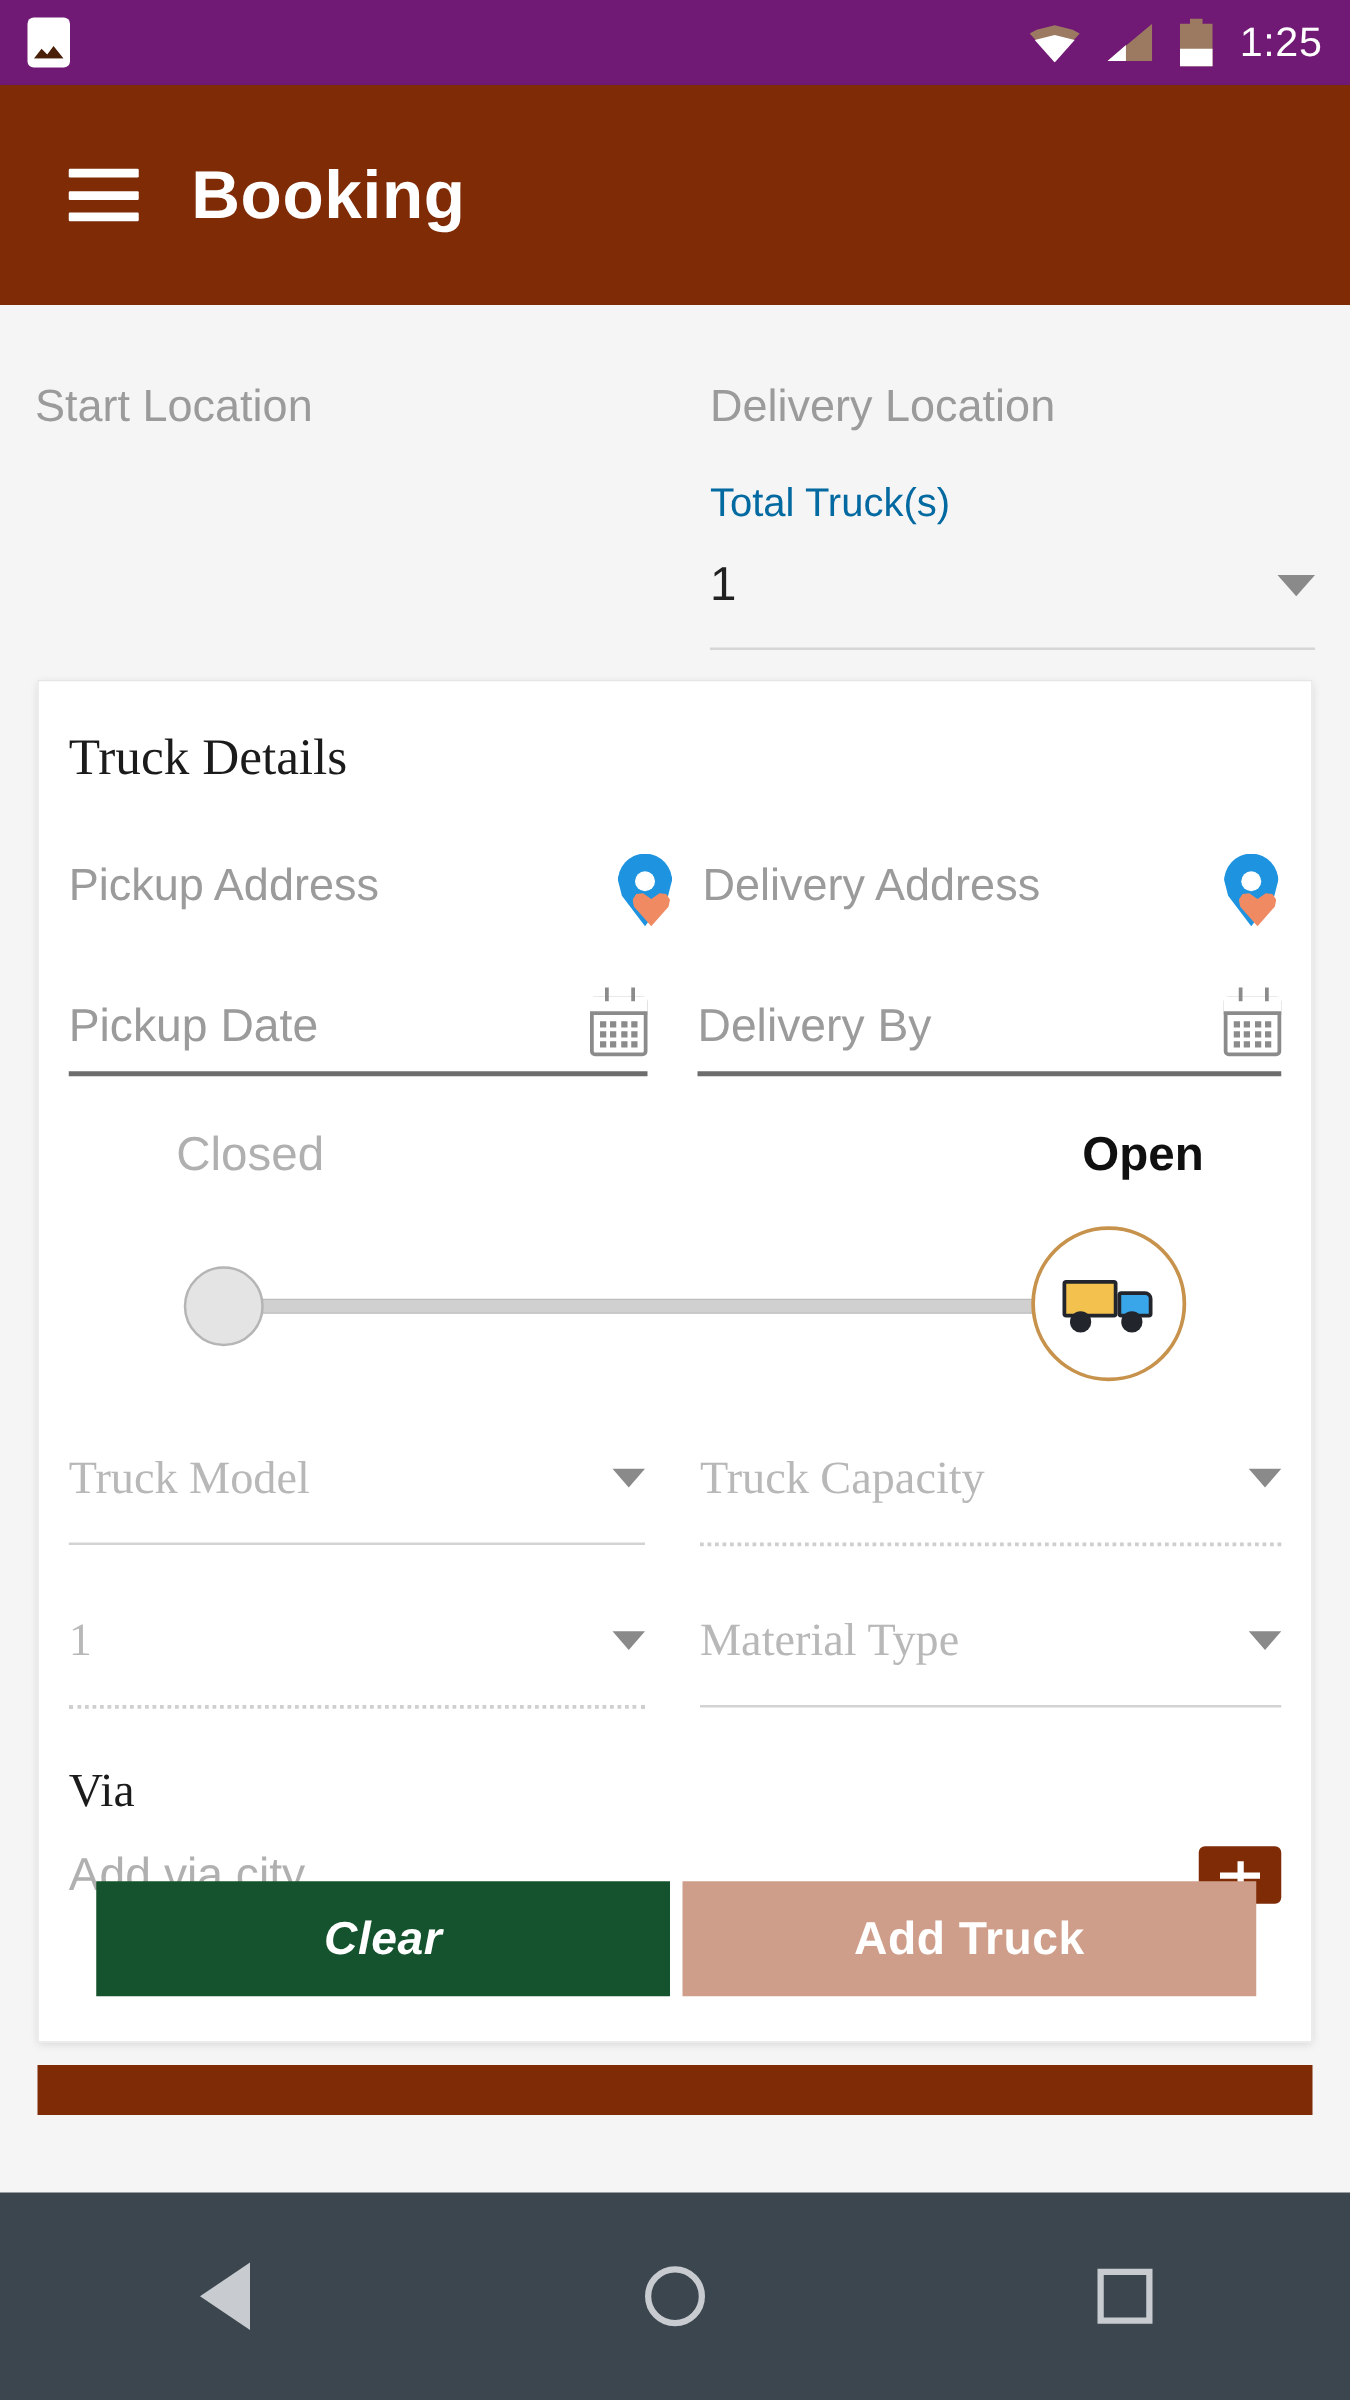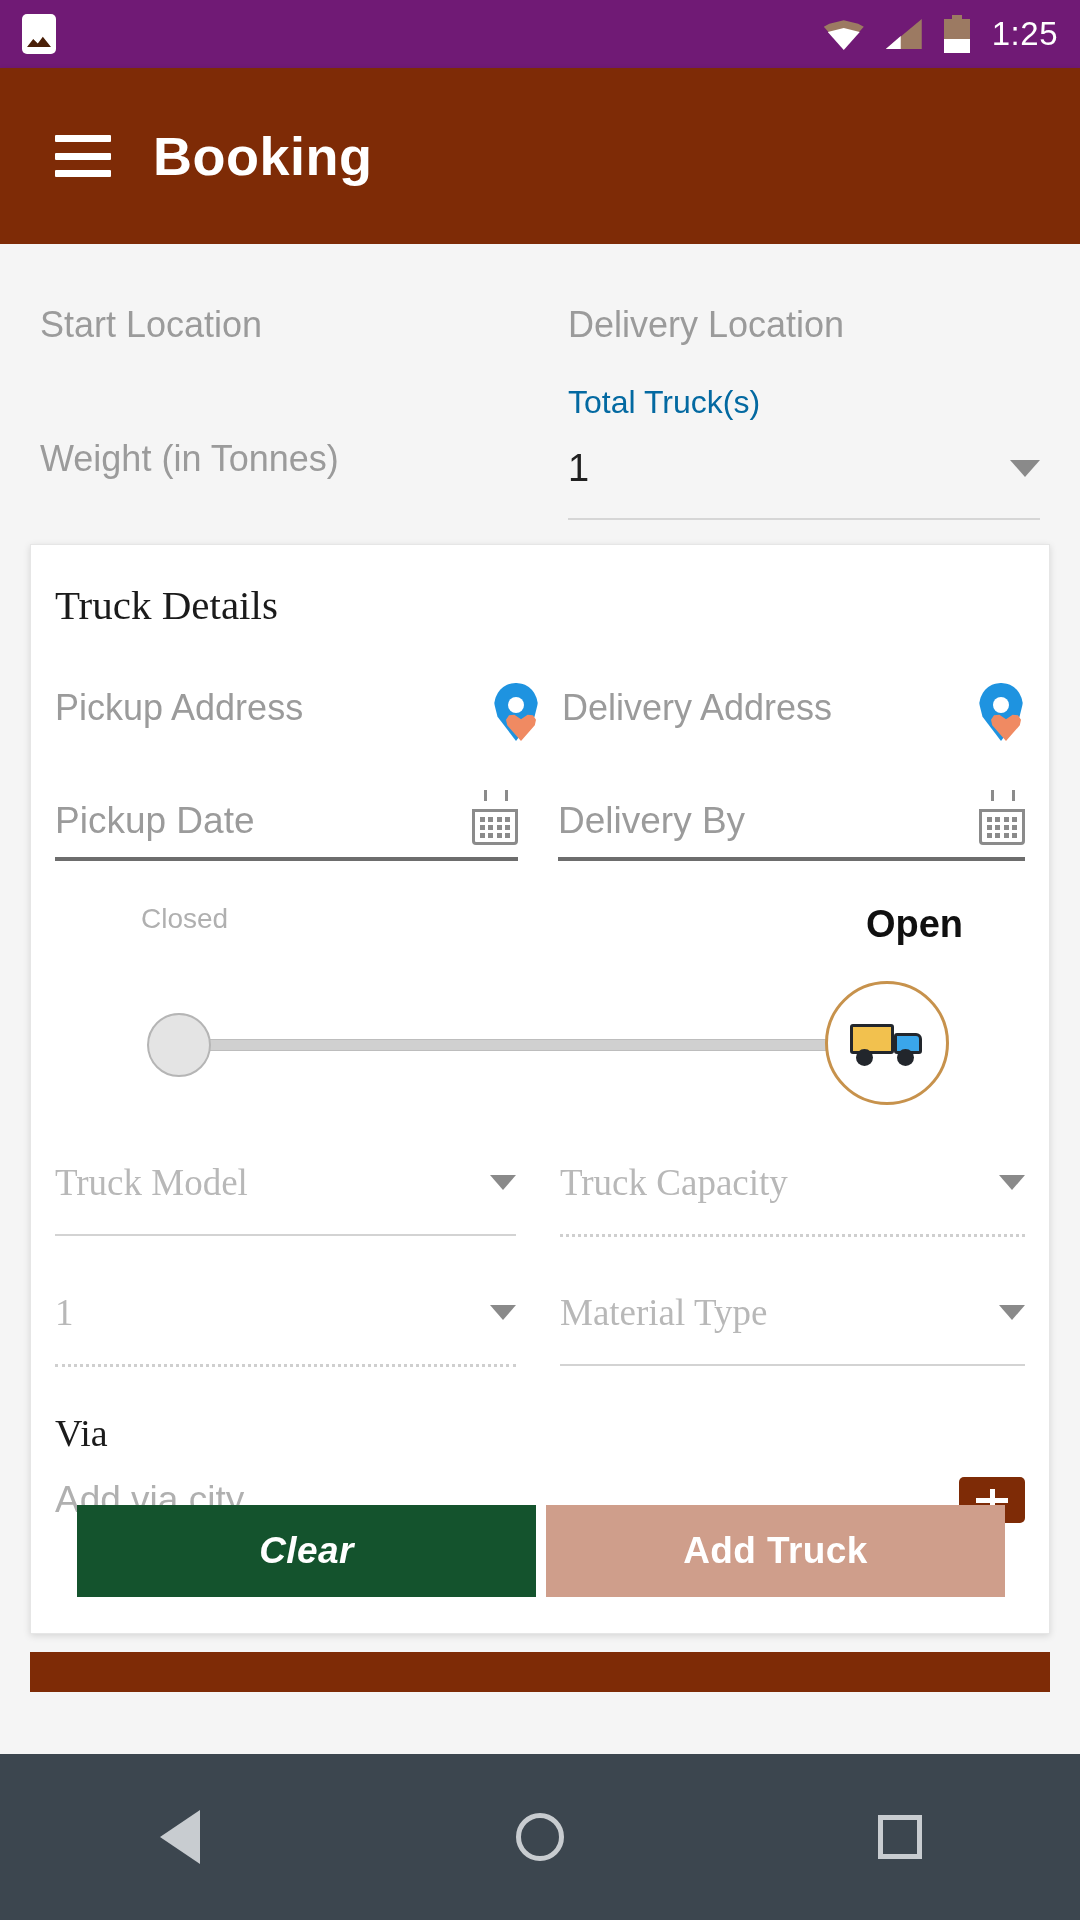--- a/index.html
+++ b/index.html
@@ -55,21 +55,21 @@
   .hamburger{width:56px;height:42px;display:flex;flex-direction:column;justify-content:space-between;cursor:pointer;}
   .hamburger span{display:block;height:7px;background:#fff;border-radius:1px;}
   .appbar-title{
     color:#ffffff;font-size:54px;font-weight:bold;margin-left:42px;letter-spacing:.5px;
   }
 
   
   .content{position:absolute;top:244px;left:0;width:1080px;height:1510px;background:#f5f5f5;}
 
   
-  .toprow{display:flex;padding:0 40px;}
+  .toprow{display:flex;padding:0 28px;}
   .col{width:50%;}
   .col-r{padding-left:28px;}
   .ph{color:#9b9b9b;font-size:36px;}
   .field-start{padding-top:60px;}
   .field-weight{padding-top:92px;}
   .field-deliv{padding-top:60px;}
   .lbl-small{color:#0369a1;font-size:32px;padding-top:38px;}
   .sel-row{display:flex;align-items:center;padding-top:26px;}
   .sel-val{color:#212121;font-size:38px;flex:1;}
   .chev{
@@ -121,21 +121,21 @@
   }
   .cal .ring{position:absolute;top:-10px;width:3px;height:11px;background:#8b8b8b;}
   .cal .ring.a{left:9px;} .cal .ring.b{left:30px;}
   .cal .dots{position:absolute;left:5px;top:17px;right:5px;display:grid;grid-template-columns:repeat(4,1fr);gap:3px;}
   .cal .dots i{display:block;width:5px;height:5px;background:#8b8b8b;}
   .date-ul{height:4px;background:#6d6d6d;margin-top:12px;}
 
   
   .slider-zone{padding:42px 24px 0 24px;position:relative;height:300px;}
   .slider-labels{display:flex;justify-content:space-between;padding:0 62px 0 86px;}
-  .lbl-closed{color:#b0b0b0;font-size:28px;}
+  .lbl-closed{color:#b0b0b0;font-size:38px;}
   .lbl-open{color:#101010;font-size:38px;font-weight:bold;}
   .track{
     position:absolute;left:144px;right:144px;top:178px;height:12px;
     background:#d0d0d0;border:1px solid #bdbdbd;border-radius:2px;
   }
   .knob-left{
     position:absolute;left:116px;top:152px;width:64px;height:64px;border-radius:50%;
     background:#e4e4e4;border:2px solid #b5b5b5;
   }
   .knob-right{
@@ -224,23 +224,20 @@
     <div class="appbar-title">Booking</div>
   </div>
 
   <div class="content">
 
     <div class="toprow">
       <div class="col">
         <div class="field-start">
           <div class="ph">Start Location</div>
         </div>
-        <div class="field-weight">
-          <div class="ph">Weight (in Tonnes)</div>
-        </div>
       </div>
       <div class="col col-r">
         <div class="field-deliv">
           <div class="ph">Delivery Location</div>
         </div>
         <div class="lbl-small">Total Truck(s)</div>
         <div class="sel-row">
           <div class="sel-val">1</div>
           <div class="chev"></div>
         </div>

